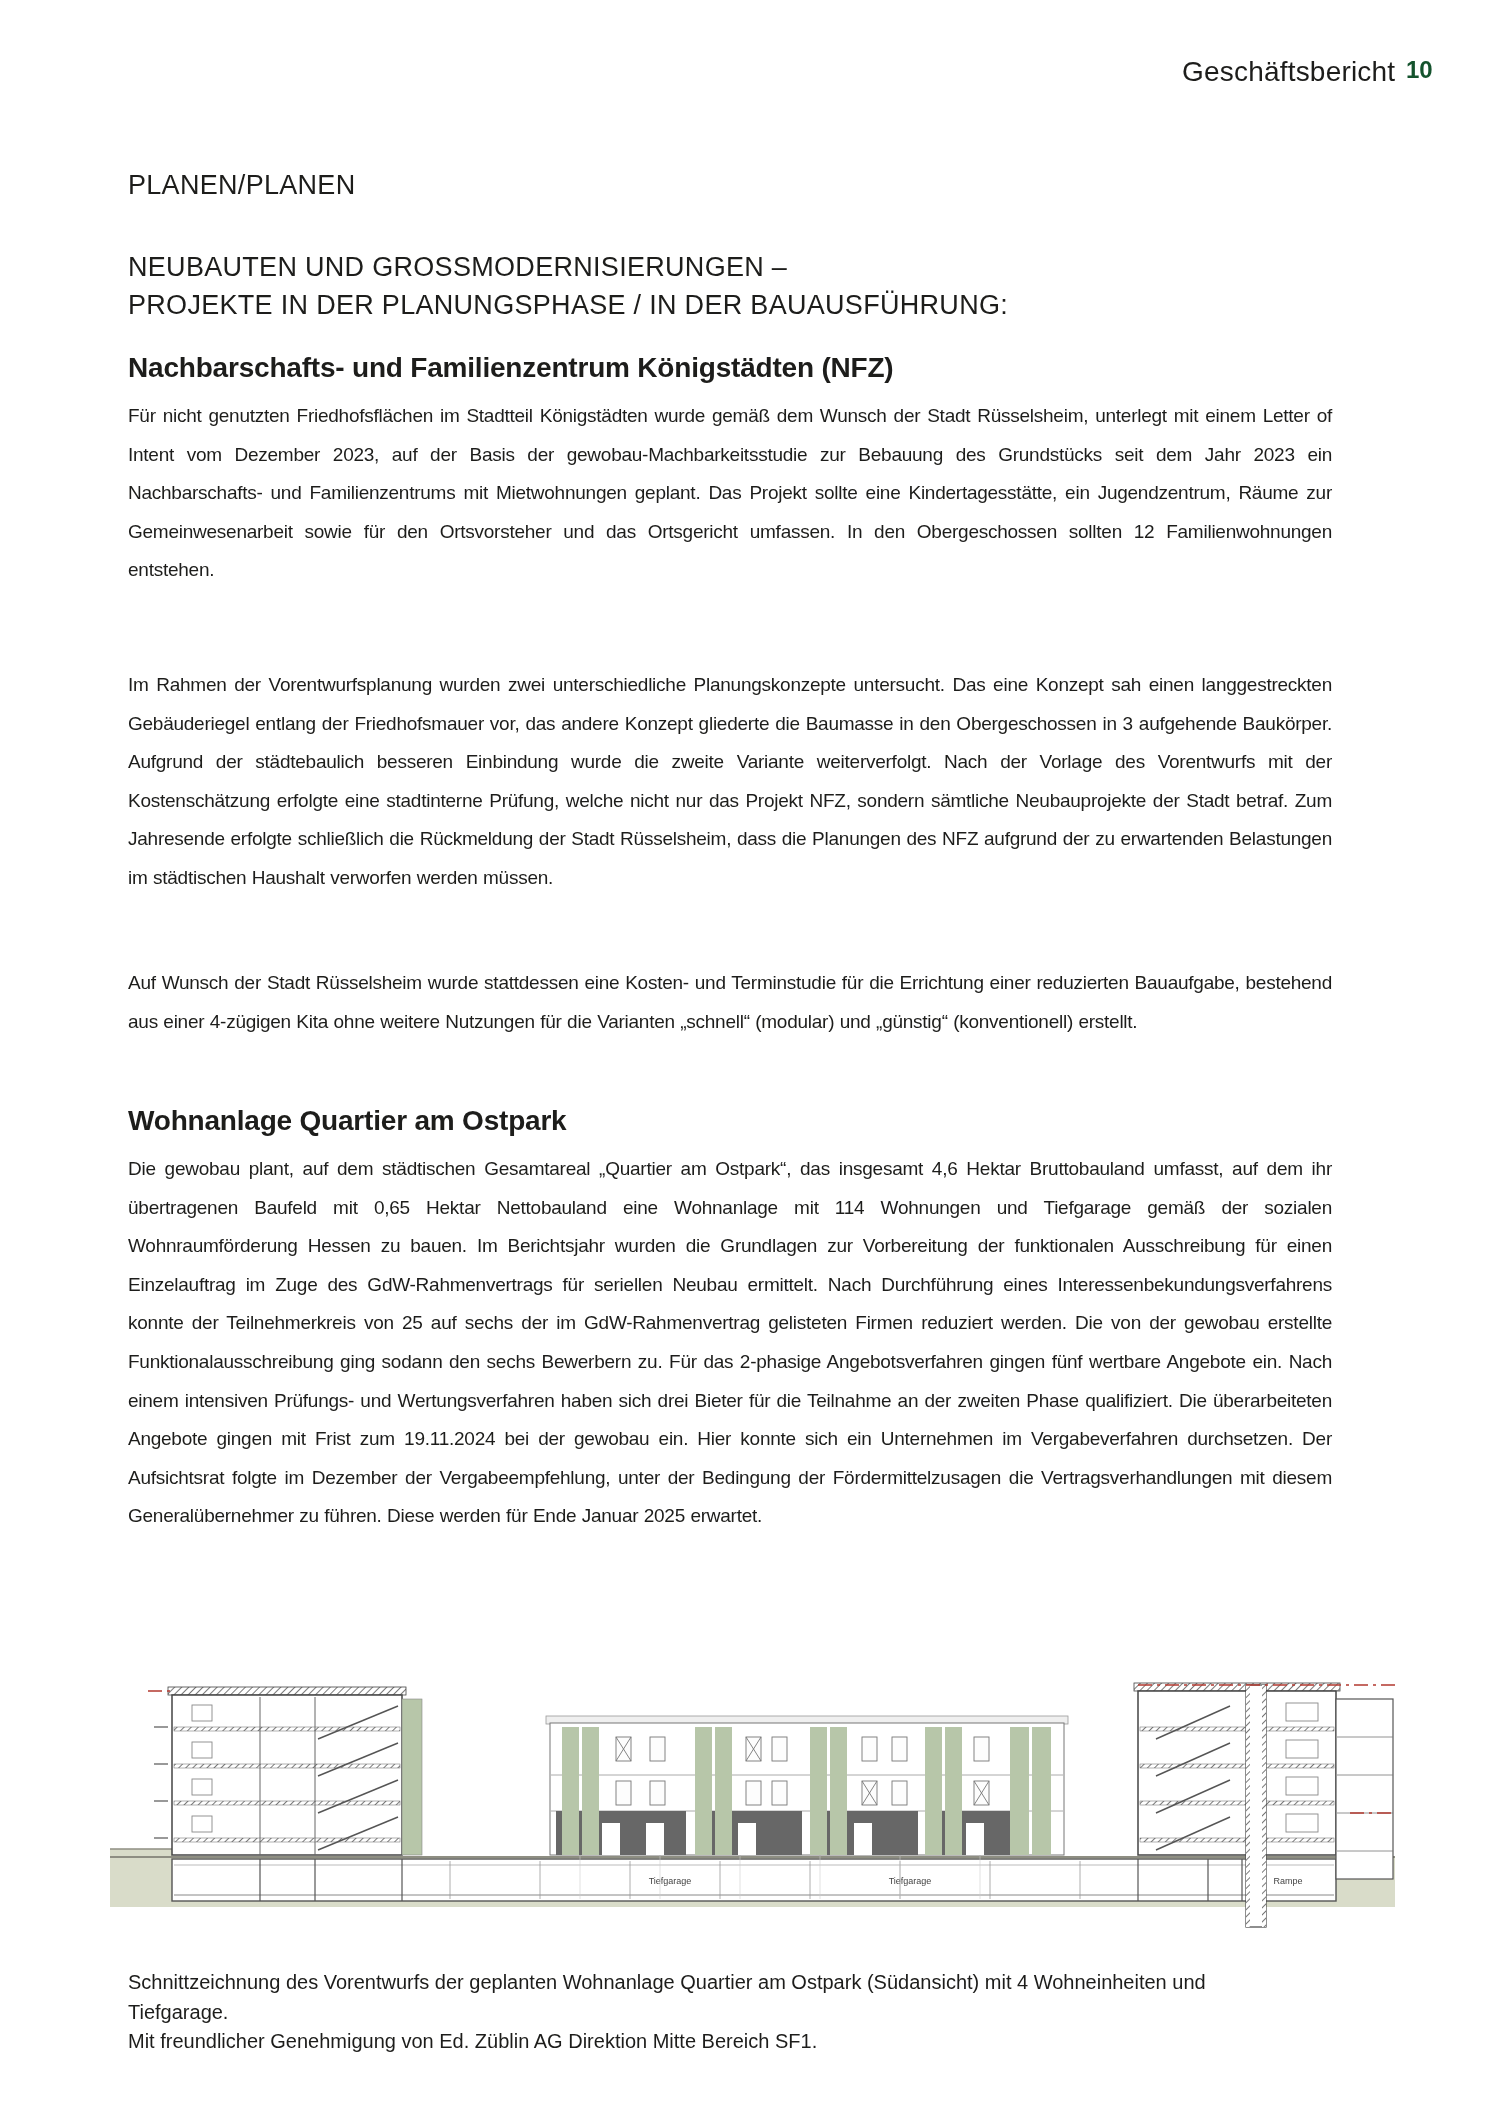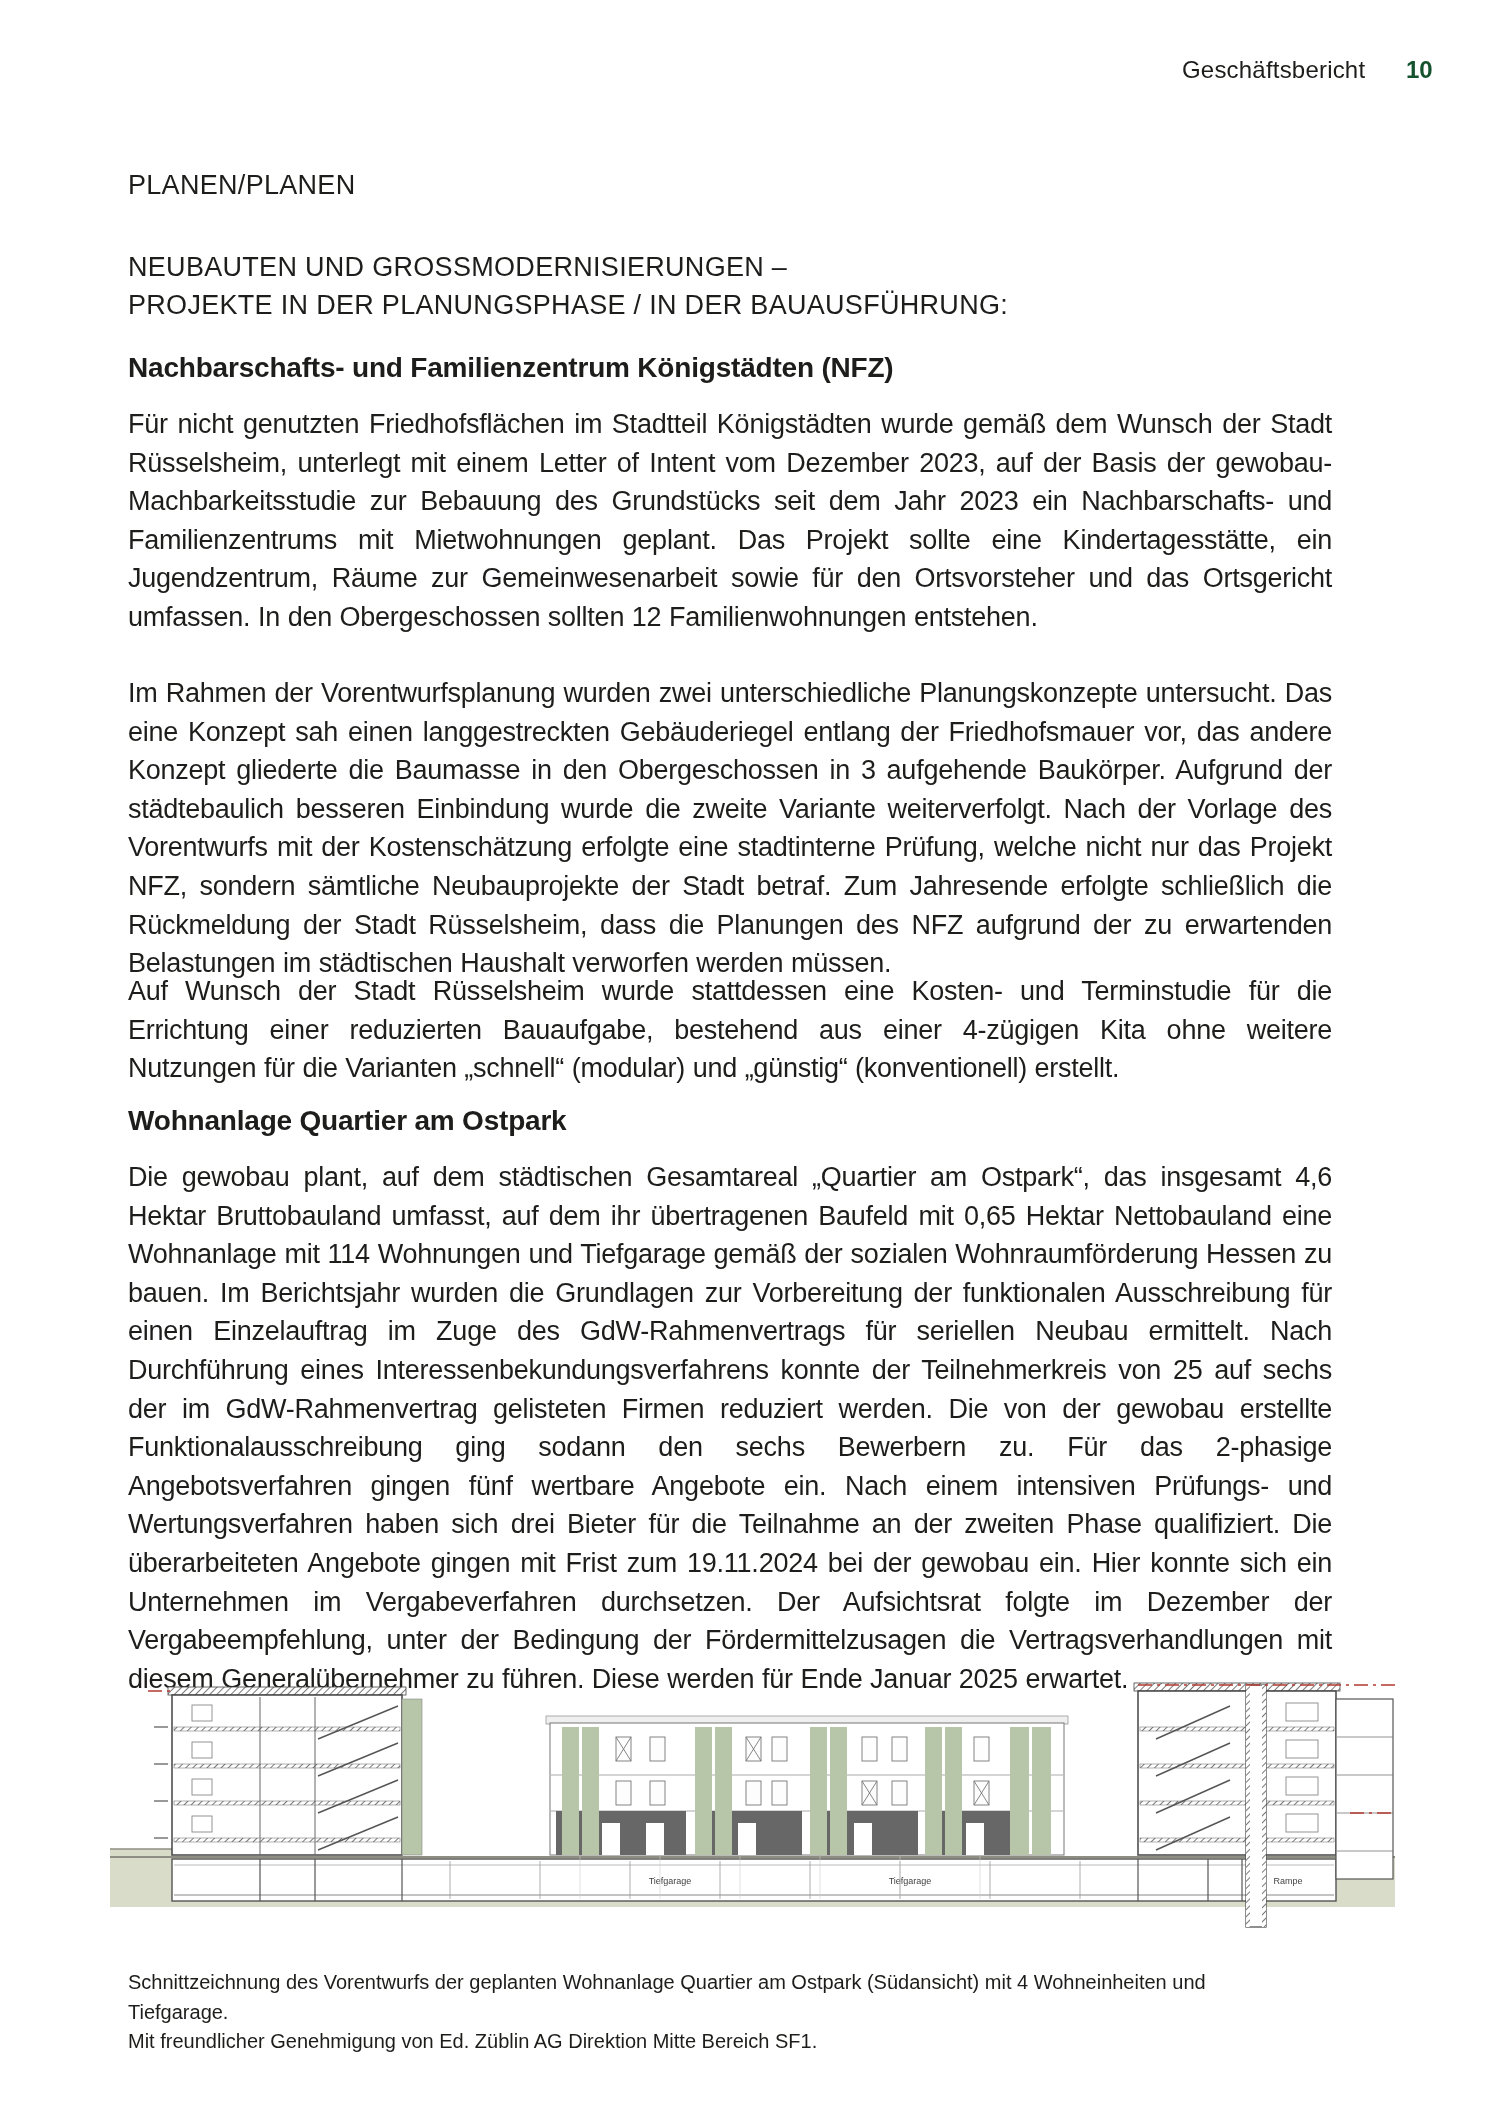--- a/index.html
+++ b/index.html
@@ -1,24 +1,24 @@
 <!DOCTYPE html>
 <html><head>
 <meta charset="utf-8">
 <style>
   html,body{margin:0;padding:0;background:#ffffff;}
   .page{position:relative;width:1496px;height:2117px;background:#ffffff;
         font-family:"Liberation Sans",sans-serif;color:#1d1d1b;overflow:hidden;}
   .abs{position:absolute;}
-  .pub{font-size:24px;letter-spacing:.2px;color:#1d1d1b;}
+  .pub{font-size:28px;letter-spacing:.2px;color:#1d1d1b;}
   .pagenum{font-size:24px;font-weight:bold;color:#14532d;}
   .kicker{font-size:27px;letter-spacing:.3px;}
   .intro{font-size:27px;line-height:38px;letter-spacing:.3px;}
   .headline{font-size:28px;font-weight:bold;letter-spacing:-.2px;}
-  .body-par{font-size:27px;line-height:38.6px;text-align:justify;width:1204px;
+  .body-par{font-size:19px;line-height:38.6px;text-align:justify;width:1204px;
             letter-spacing:-.25px;word-spacing:.4px;}
   .caption{font-size:20px;line-height:29.5px;letter-spacing:0;}
   .figure-wrap{left:110px;top:1645px;width:1285px;height:300px;}
   svg{display:block;}
 </style>
 </head>
 <body>
 
 <div class="page">
 

